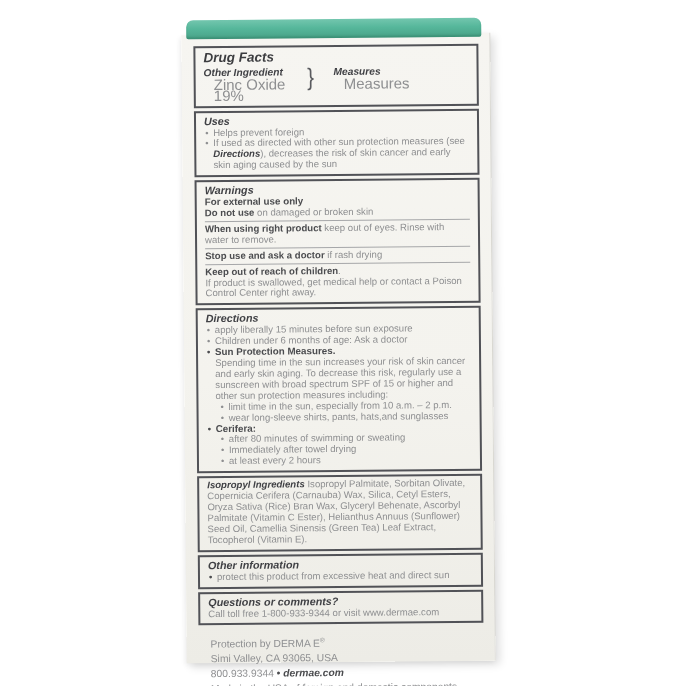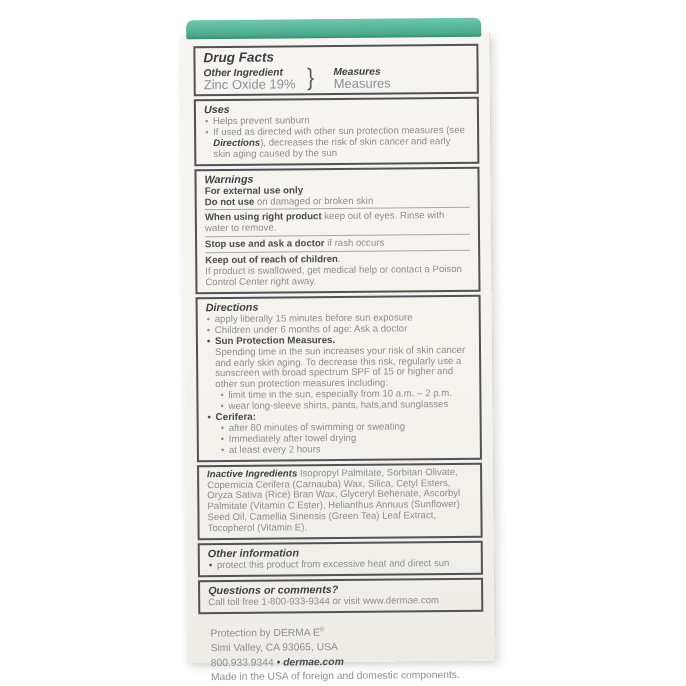--- a/index.html
+++ b/index.html
@@ -39,21 +39,21 @@
   .li{position:relative;padding-left:9px;}
   .li::before{content:"\2022";position:absolute;left:1px;top:0;}
   .li.darkb::before{color:var(--text_dark);font-weight:bold;}
   .sub{margin-left:13px;}
   .indent{padding-left:9px;}
   .rule{height:1px;background:var(--rule);margin:2px 0 2px 0;}
   .ai-row{display:flex;align-items:flex-start;margin-top:1px;}
   .ai-col{flex:0 0 auto;}
   .ai-left{width:96px;}
   .lbl{font-size:10.2px;line-height:11.5px;font-weight:bold;font-style:italic;color:#404145;}
-  .val{font-size:13px;line-height:11.5px;color:var(--text_muted);}
+  .val{font-size:15px;line-height:11.5px;color:var(--text_muted);margin-left:10px;}
   .brace{
     width:22px;font-size:24px;line-height:21px;font-weight:400;color:#5a5b5f;
     transform:scaleX(0.85);text-align:center;
   }
   .purpose-col{margin-left:12px;}
   .footer{margin:9px 0 0 24px;}
   .fl{font-size:10.3px;line-height:14.6px;color:var(--text_muted);}
   .fl sup{font-size:6.5px;}
   .sep{color:var(--text_dark);font-weight:bold;}
   .site{font-weight:bold;color:var(--text_dark);font-style:italic;}
@@ -77,40 +77,40 @@
         <div class="ai-col purpose-col">
           <div class="lbl">Measures</div>
           <div class="val">Measures</div>
         </div>
       </div>
     </section>
 
     <section class="sec">
       <div class="h">Uses</div>
       <div class="t li">
-        <span>Helps prevent sunburn</span>
+        <span>Helps prevent foreign</span>
       </div>
       <div class="t li">
         <span>If used as directed with other sun protection measures (see </span><span class="hi">Directions</span><span>), decreases the risk of skin cancer and early skin aging caused by the sun</span>
       </div>
     </section>
 
     <section class="sec">
       <div class="h">Warnings</div>
       <div class="t bdl">For external use only</div>
       <div class="t">
         <span class="bd">Do not use</span><span> on damaged or broken skin</span>
       </div>
       <div class="rule"></div>
       <div class="t">
         <span class="bd">When using right product</span><span> keep out of eyes. Rinse with water to remove.</span>
       </div>
       <div class="rule"></div>
       <div class="t">
-        <span class="bd">Stop use and ask a doctor</span><span> if rash occurs</span>
+        <span class="bd">Stop use and ask a doctor</span><span> if rash drying</span>
       </div>
       <div class="rule"></div>
       <div class="t">
         <span class="bd">Keep out of reach of children</span><span>.</span>
       </div>
       <div class="t">If product is swallowed, get medical help or contact a Poison Control Center right away.</div>
     </section>
 
     <section class="sec">
       <div class="h">Directions</div>
@@ -139,21 +139,21 @@
       <div class="t li sub">
         <span>Immediately after towel drying</span>
       </div>
       <div class="t li sub">
         <span>at least every 2 hours</span>
       </div>
     </section>
 
     <section class="sec">
       <div class="t">
-        <span class="hi">Inactive Ingredients</span><span> Isopropyl Palmitate, Sorbitan Olivate, Copernicia Cerifera (Carnauba) Wax, Silica, Cetyl Esters, Oryza Sativa (Rice) Bran Wax, Glyceryl Behenate, Ascorbyl Palmitate (Vitamin C Ester), Helianthus Annuus (Sunflower) Seed Oil, Camellia Sinensis (Green Tea) Leaf Extract, Tocopherol (Vitamin E).</span>
+        <span class="hi">Isopropyl Ingredients</span><span> Isopropyl Palmitate, Sorbitan Olivate, Copernicia Cerifera (Carnauba) Wax, Silica, Cetyl Esters, Oryza Sativa (Rice) Bran Wax, Glyceryl Behenate, Ascorbyl Palmitate (Vitamin C Ester), Helianthus Annuus (Sunflower) Seed Oil, Camellia Sinensis (Green Tea) Leaf Extract, Tocopherol (Vitamin E).</span>
       </div>
     </section>
 
     <section class="sec">
       <div class="h">Other information</div>
       <div class="t li darkb">
         <span>protect this product from excessive heat and direct sun</span>
       </div>
     </section>
 

